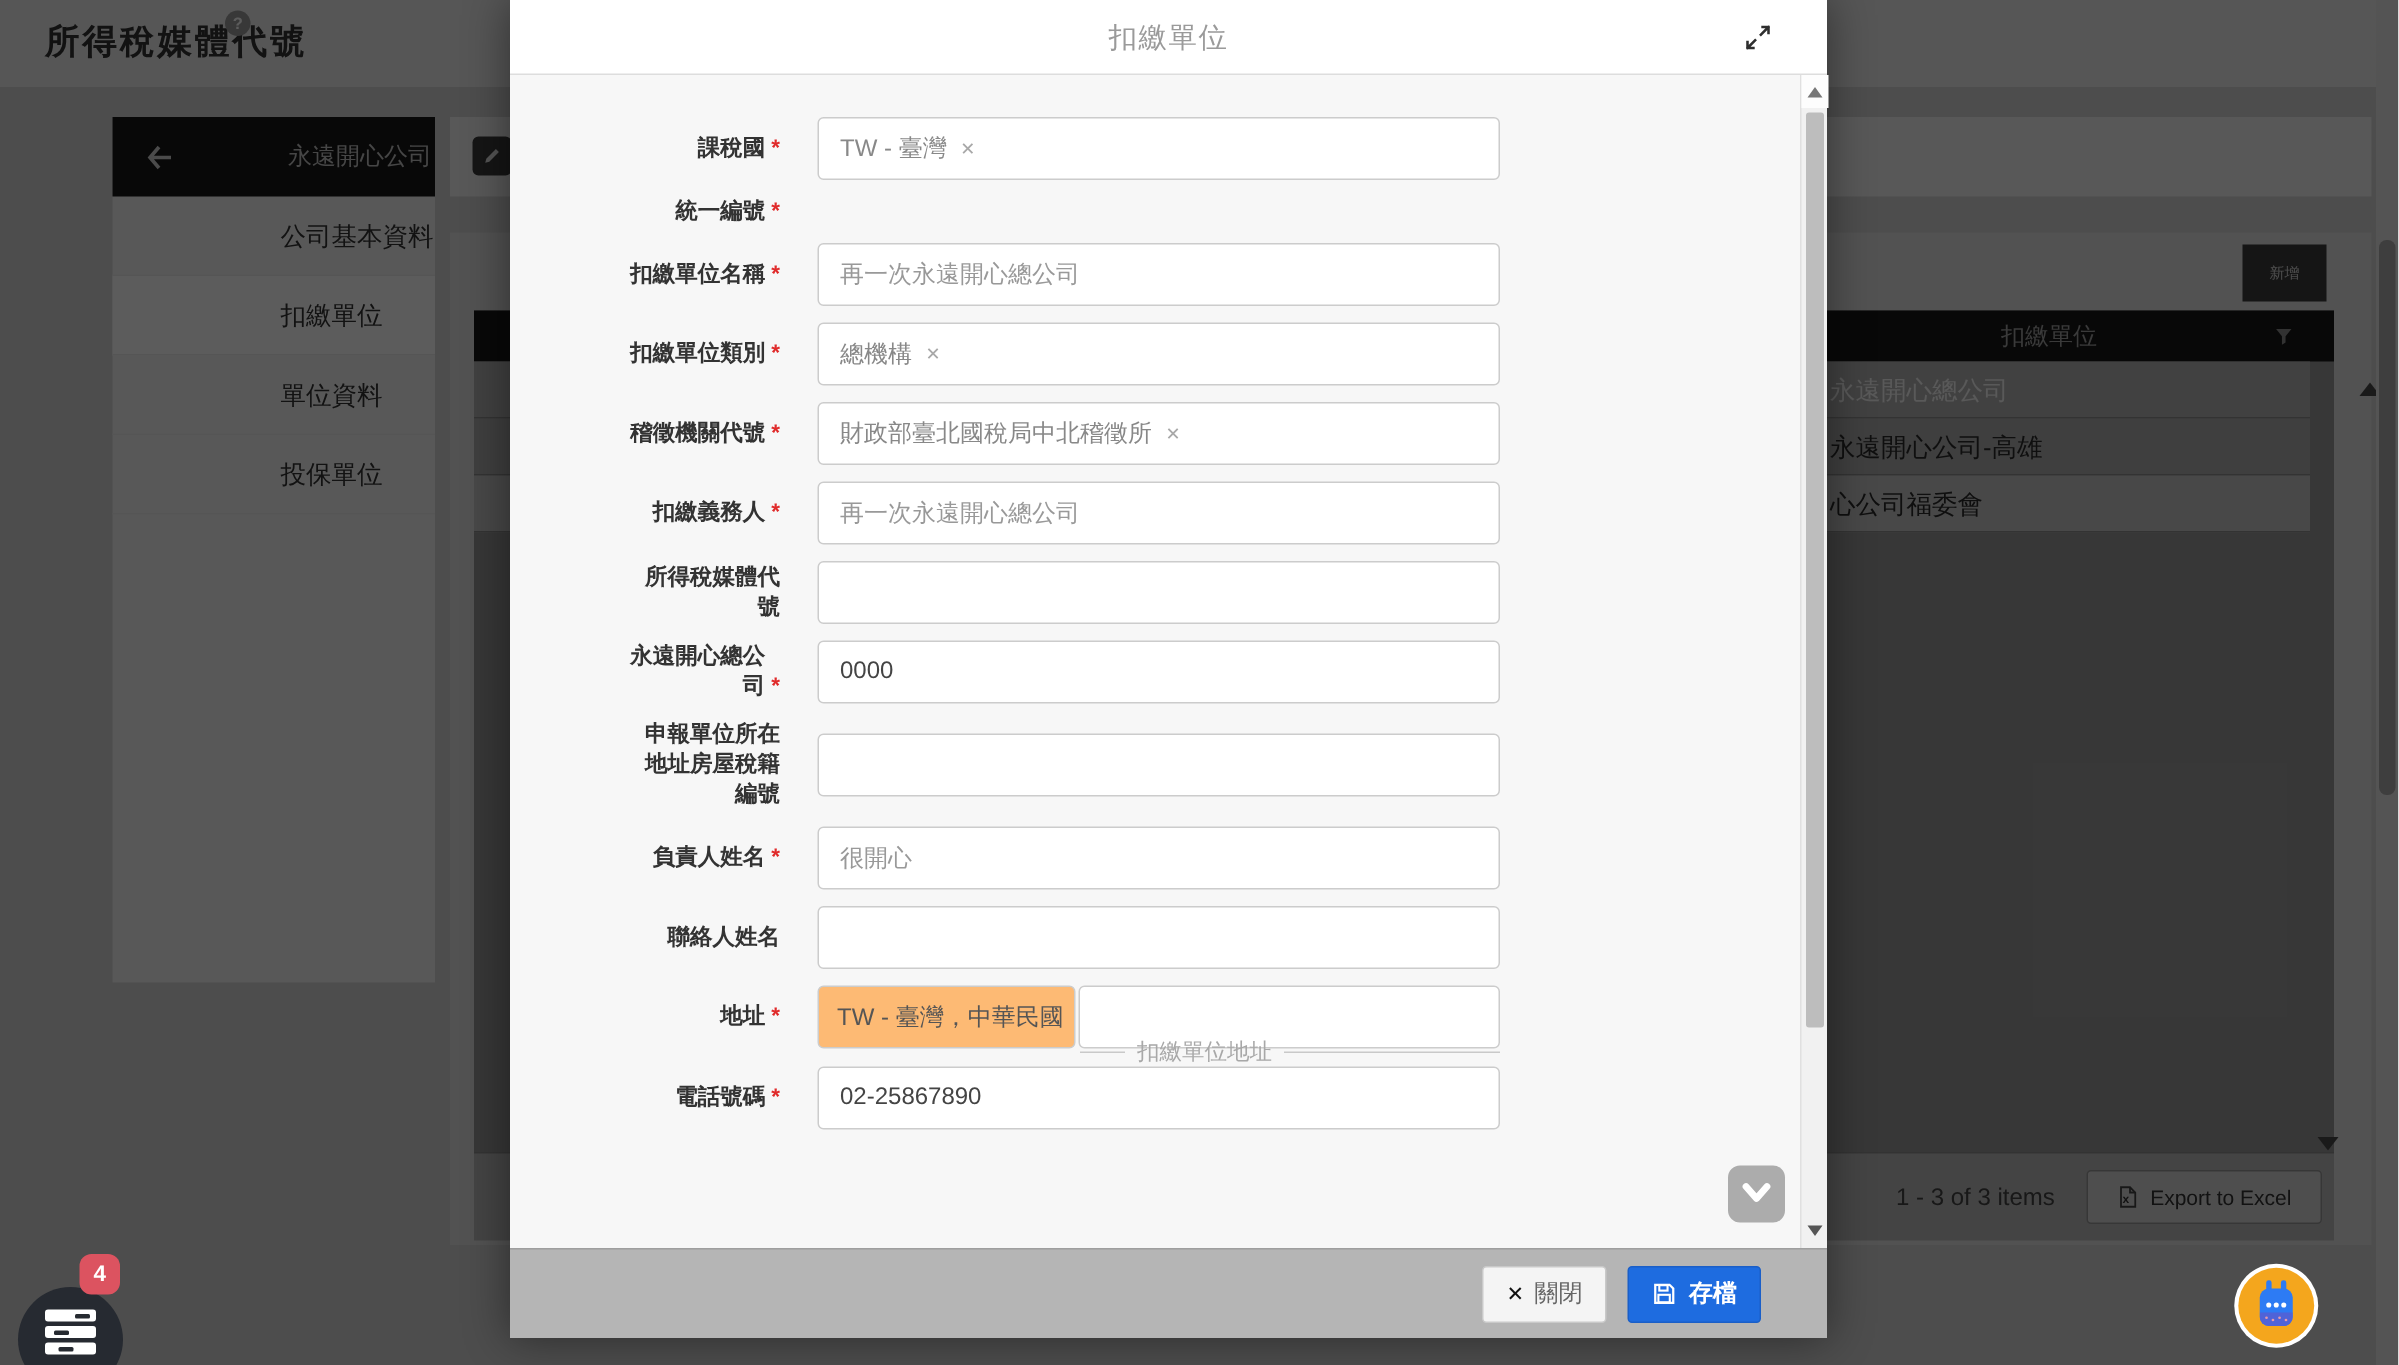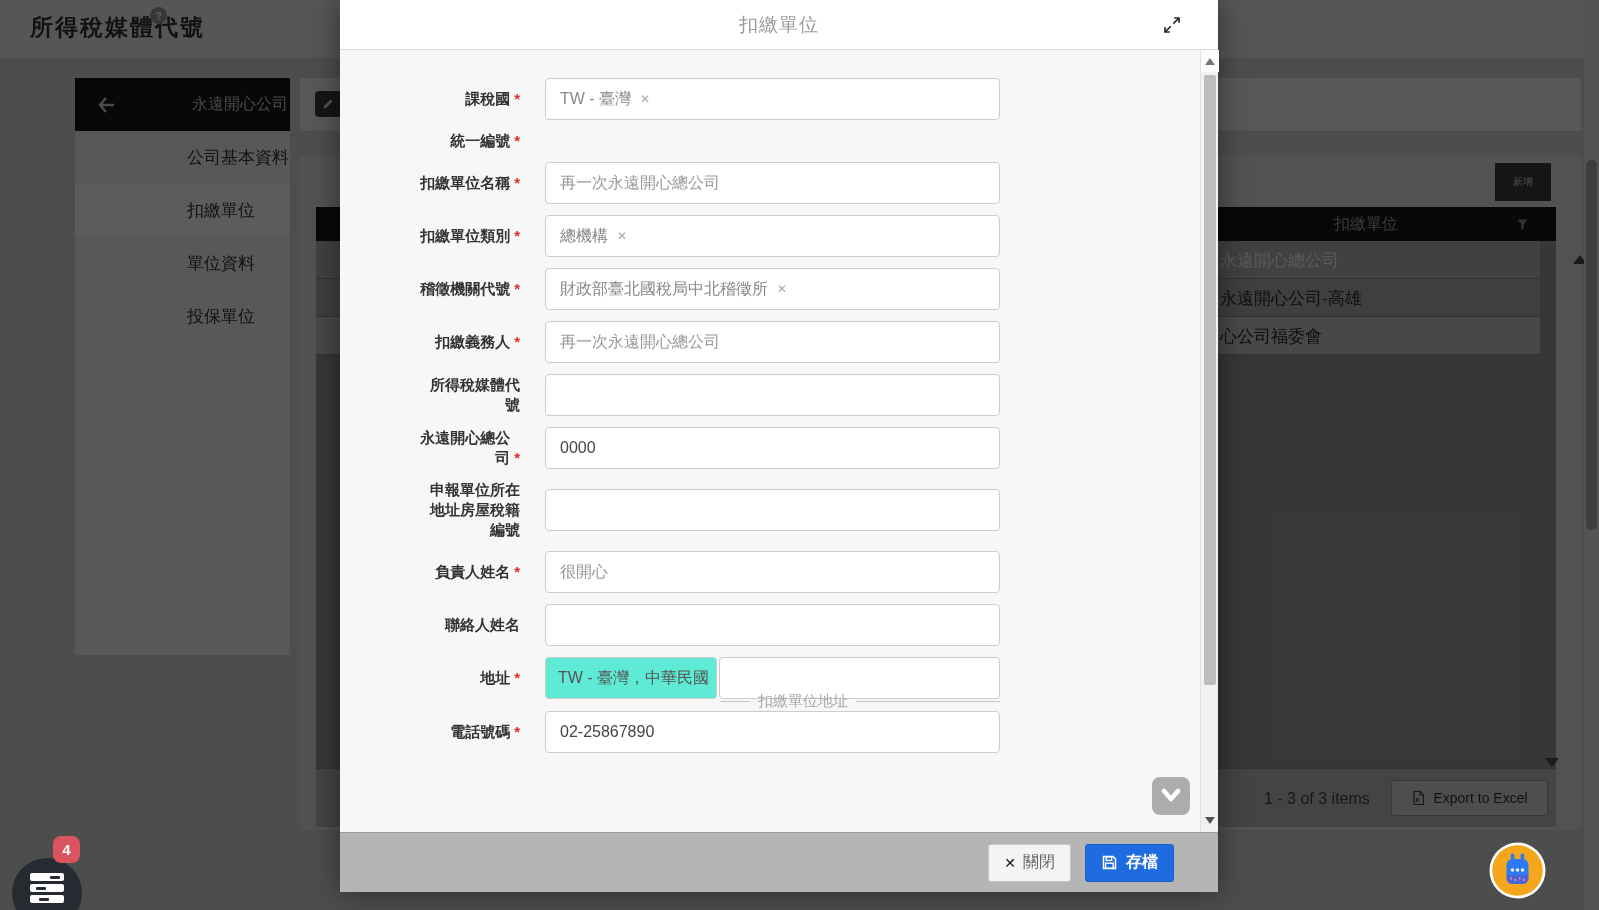--- a/index.html
+++ b/index.html
@@ -73,21 +73,21 @@
   .f-label .lt { max-width:104px; text-align:right; }
   .star { color:#e02b2b; margin-left:4px; font-size:15px; }
   .f-input { margin-left:25px; width:455px; height:42px; background:#fff; border:1px solid #ccc;
              border-radius:4px; display:flex; align-items:center; padding:0 14px; font-size:16px; }
   .val { color:#444; }
   .val.muted { color:#999; }
   .tag-text { color:#888;text-align:right; }
   .tag-x { color:#a8a8a8; font-size:12px; margin-left:9px; cursor:pointer; }
   .addr-wrap { margin-left:25px; width:455px; position:relative; }
   .addr-row1 { display:flex; gap:2px; }
-  .addr-country { width:172px; height:42px; background:#5eead4; border:1px solid #ccc; border-radius:4px;
+  .addr-country { width:172px; height:42px; background:#fdba74; border:1px solid #ccc; border-radius:4px;
                   display:flex; align-items:center; padding:0 12px; font-size:16px; white-space:nowrap; overflow:hidden; }
   .addr-country .tag-text { color:#555; }
   .addr-extra { width:281px; height:42px; background:#fff; border:1px solid #ccc; border-radius:4px; }
   .addr-row2 { margin-top:3px; width:455px; height:42px; background:#fff; border:1px solid #ccc;
                border-radius:4px; display:flex; align-items:center; padding:0 14px; font-size:16px; color:#777; }
   .addr-legend { position:absolute; left:175px; top:34px; width:280px; height:20px; display:flex;
                  align-items:center; pointer-events:none; }
   .addr-legend .line { height:1px; background:#c9c9c9; }
   .addr-legend .line.short { width:30px; }
   .addr-legend .line.long { flex:1; }

